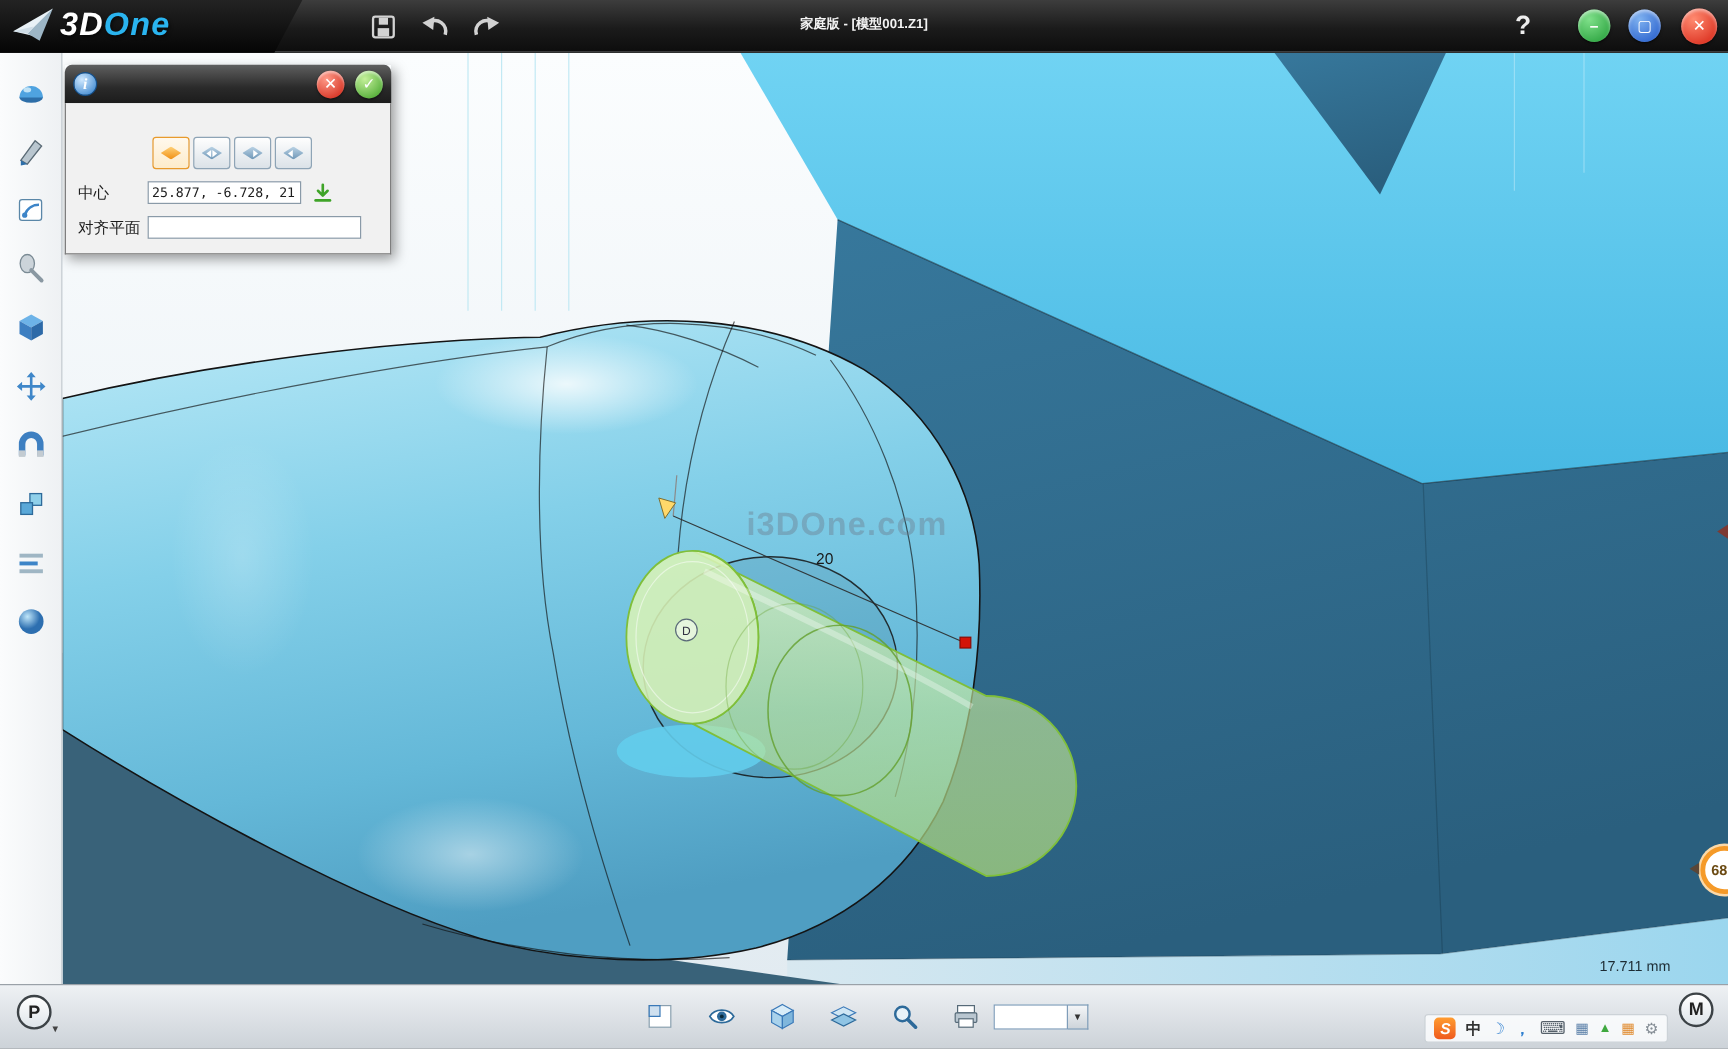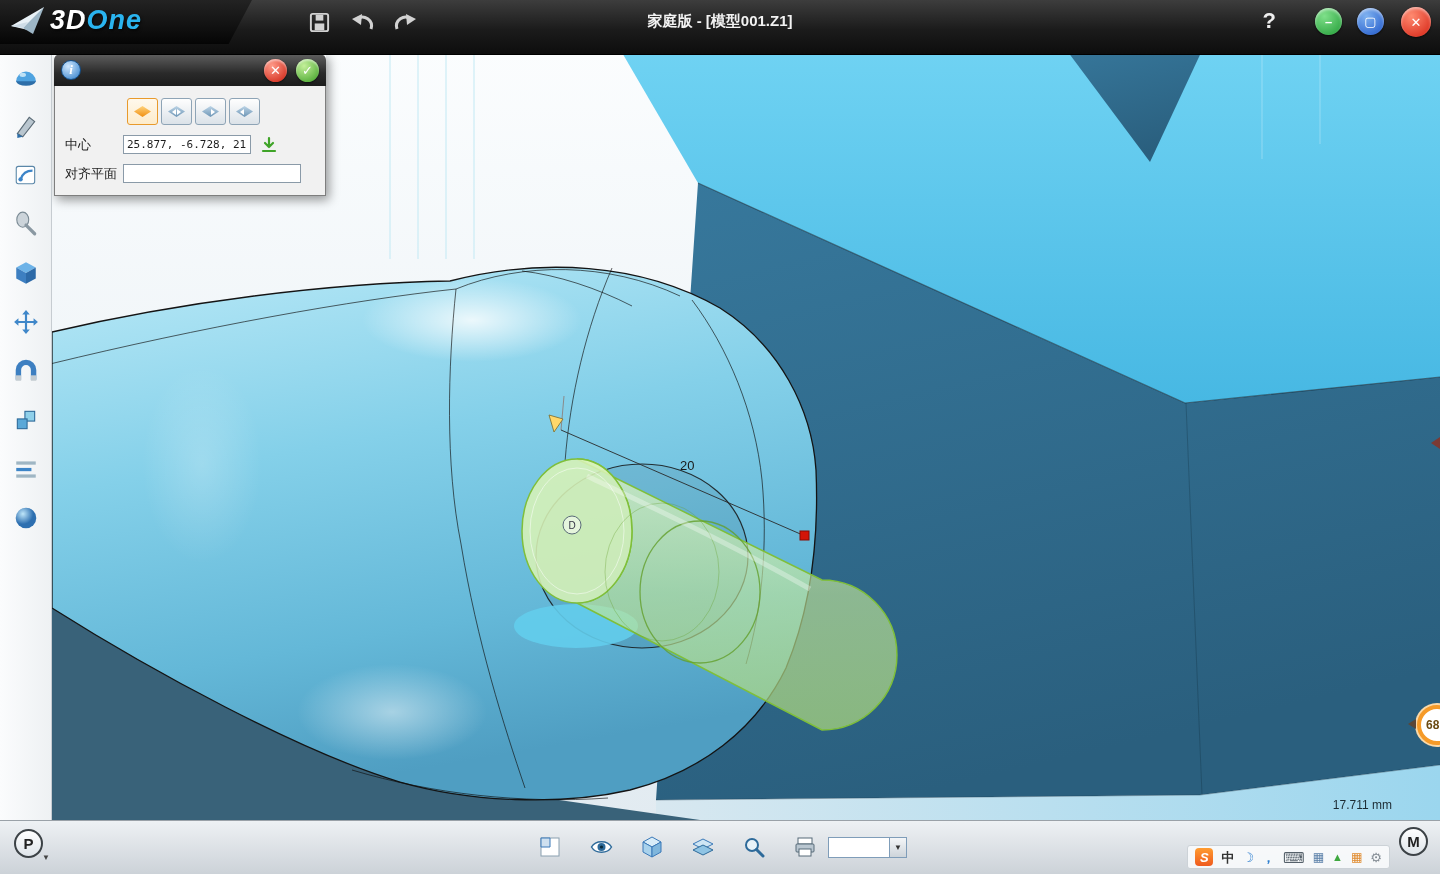--- a/index.html
+++ b/index.html
@@ -1,32 +1,32 @@
 <!DOCTYPE html>
 <html><head>
 <meta charset="utf-8">
 <style>
   * { margin:0; padding:0; box-sizing:border-box; }
   html,body { width:1440px; height:874px; overflow:hidden; background:#000;
     font-family:"Liberation Sans","DejaVu Sans",sans-serif; }
   .app { position:relative; width:1440px; height:874px; background:#e8eef2; }
 
   
-  .titlebar { position:absolute; top:0; left:0; right:0; height:55px;
+  .titlebar { position:absolute; top:0; left:0; right:0; height:44px;
     background:linear-gradient(#3d3d3d,#1b1b1b 55%,#0d0d0d); border-bottom:1px solid #000; z-index:30; }
   .titlebar::before { content:""; position:absolute; left:0; top:0; width:252px; height:44px;
     background:linear-gradient(#232323,#050505); transform:skewX(-28deg); transform-origin:top left; }
   .logo { position:absolute; left:10px; top:4px; display:flex; align-items:center; gap:4px; }
   .logo-text { font-size:27px; font-weight:bold; font-style:italic; letter-spacing:1px;
     text-shadow:1px 2px 3px rgba(0,0,0,.6); }
   .logo-text .l3d { color:#ffffff; } .logo-text .lone { color:#2ab4ef; }
   .tb-btn { position:absolute; top:9px; width:28px; height:26px; display:flex; align-items:center;
     justify-content:center; cursor:pointer; }
   .tb-title { position:absolute; left:50%; top:12px; transform:translateX(-50%);
-    color:#f2f2f2; font-size:15px; font-weight:bold; white-space:nowrap; }
+    color:#f2f2f2; font-size:11px; font-weight:bold; white-space:nowrap; }
   .help-q { position:absolute; right:164px; top:8px; color:#eee; font-size:22px; font-weight:bold; cursor:pointer; }
   .winbtn { position:absolute; top:8px; width:27px; height:27px; border-radius:50%; color:#fff;
     display:flex; align-items:center; justify-content:center; font-size:13px; font-weight:bold;
     cursor:pointer; box-shadow:inset 0 2px 3px rgba(255,255,255,.55), 0 1px 2px rgba(0,0,0,.6); }
   .win-min { right:98px; background:radial-gradient(circle at 35% 30%, #7fe08a, #1f9a34); }
   .win-max { right:56px; background:radial-gradient(circle at 35% 30%, #7fb2f0, #1d55c8); }
   .win-close { right:9px; width:30px; height:30px; top:7px; background:radial-gradient(circle at 35% 30%, #ff8a70, #d41f10); }
 
   
   .main { position:absolute; top:44px; bottom:54px; left:0; right:0; }
@@ -60,21 +60,21 @@
   .dlg-info { width:20px; height:20px; border-radius:50%; border:1px solid #14508c;
     background:radial-gradient(circle at 35% 30%, #cfe8ff, #2d7cc9); color:#fff; font-weight:bold;
     font-size:13px; font-style:italic; display:flex; align-items:center; justify-content:center;
     font-family:"Liberation Serif","DejaVu Serif",serif; }
   .dlg-spacer { flex:1; }
   .dlg-x, .dlg-ok { width:23px; height:23px; border-radius:50%; color:#fff; font-size:13px; font-weight:bold;
     display:flex; align-items:center; justify-content:center; cursor:pointer; margin-left:9px;
     box-shadow:inset 0 2px 2px rgba(255,255,255,.5), 0 1px 2px rgba(0,0,0,.5); }
   .dlg-x { background:radial-gradient(circle at 35% 30%, #ff9a88, #cc1d0e); }
   .dlg-ok { background:radial-gradient(circle at 35% 30%, #c4f09a, #3a9e22); }
-  .dlg-body { background:#f1f1f1; border:1px solid #7e7e7e; border-top:none; padding:8px 8px 12px; }
+  .dlg-body { background:#f1f1f1; border:1px solid #7e7e7e; border-top:none; padding:24px 8px 12px; }
   .dlg-btnrow { margin:4px 0 0 64px; display:flex; gap:3px; }
   .dia-btn { width:31px; height:27px; border:1px solid #8ea4b6; border-radius:3px;
     background:linear-gradient(#fefefe,#dbe2e8); display:flex; align-items:center; justify-content:center;
     cursor:pointer; position:relative; }
   .dia-btn.active { border-color:#e89a2c; background:linear-gradient(#fff8ec,#fdeccb); }
   .diamond { width:17px; height:11px; clip-path:polygon(50% 0,100% 50%,50% 100%,0 50%); }
   .diamond.orange { background:linear-gradient(#ffd27a,#f08f12); }
   .diamond.steel { background:linear-gradient(#bcd4e6,#6e96b6); }
   .dia-btn .chev { position:absolute; width:0; height:0; border-top:3px solid transparent;
     border-bottom:3px solid transparent; }
@@ -318,20 +318,21 @@
 
         <line x1="512" y1="352" x2="509" y2="386" stroke="#8a8a8a" stroke-width="1"></line>
         <polygon points="497,371 511,375 502,388" fill="#ffd86a" stroke="#7a6a2a" stroke-width=".8"></polygon>
         <line x1="509" y1="386" x2="753" y2="492" stroke="#2a2a2a" stroke-width="1" stroke-opacity=".9"></line>
         <text x="628" y="426" font-size="13" fill="#1a1a1a">20</text>
         <rect x="748" y="487" width="9" height="9" fill="#d31408" stroke="#8a0a04"></rect>
         <circle cx="520" cy="481" r="9" fill="rgba(255,255,255,.5)" stroke="#5a6a78"></circle>
         <text x="520" y="485" font-size="10" fill="#334" text-anchor="middle">D</text>
       </svg>
 
+      <div class="watermark">i3DOne.com</div>
       <div class="len-readout">17.711 mm</div>
       <div class="edge-badge">68</div>
       <div class="edge-badge-arrow"></div>
       <div class="edge-arrow-mid"></div>
 
       <div class="dialog">
         <div class="dlg-head">
           <div class="dlg-info">i</div>
           <div class="dlg-spacer"></div>
           <div class="dlg-x">✕</div>

